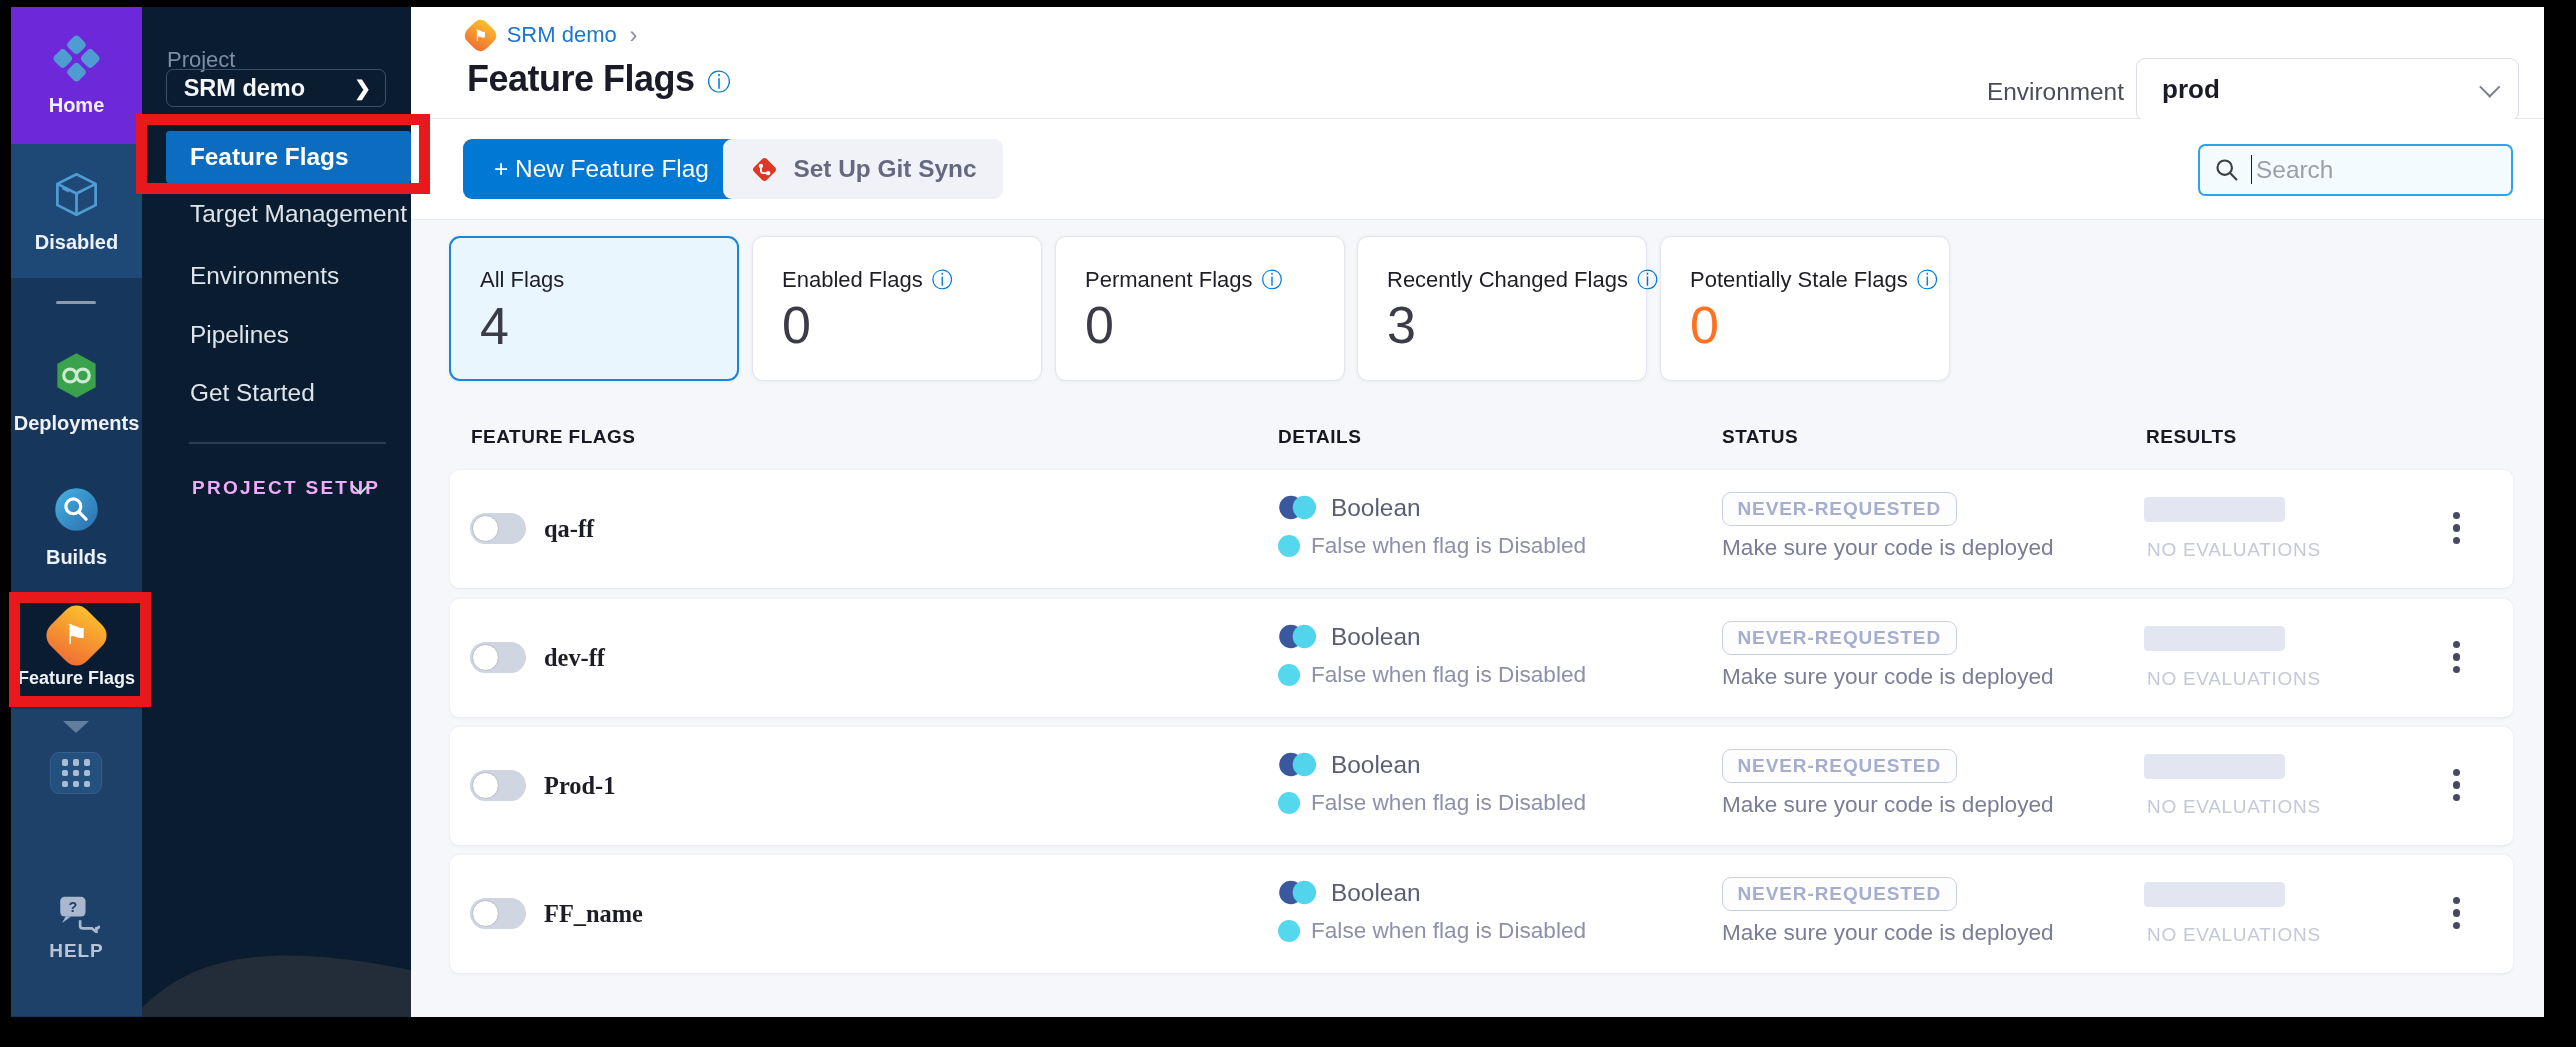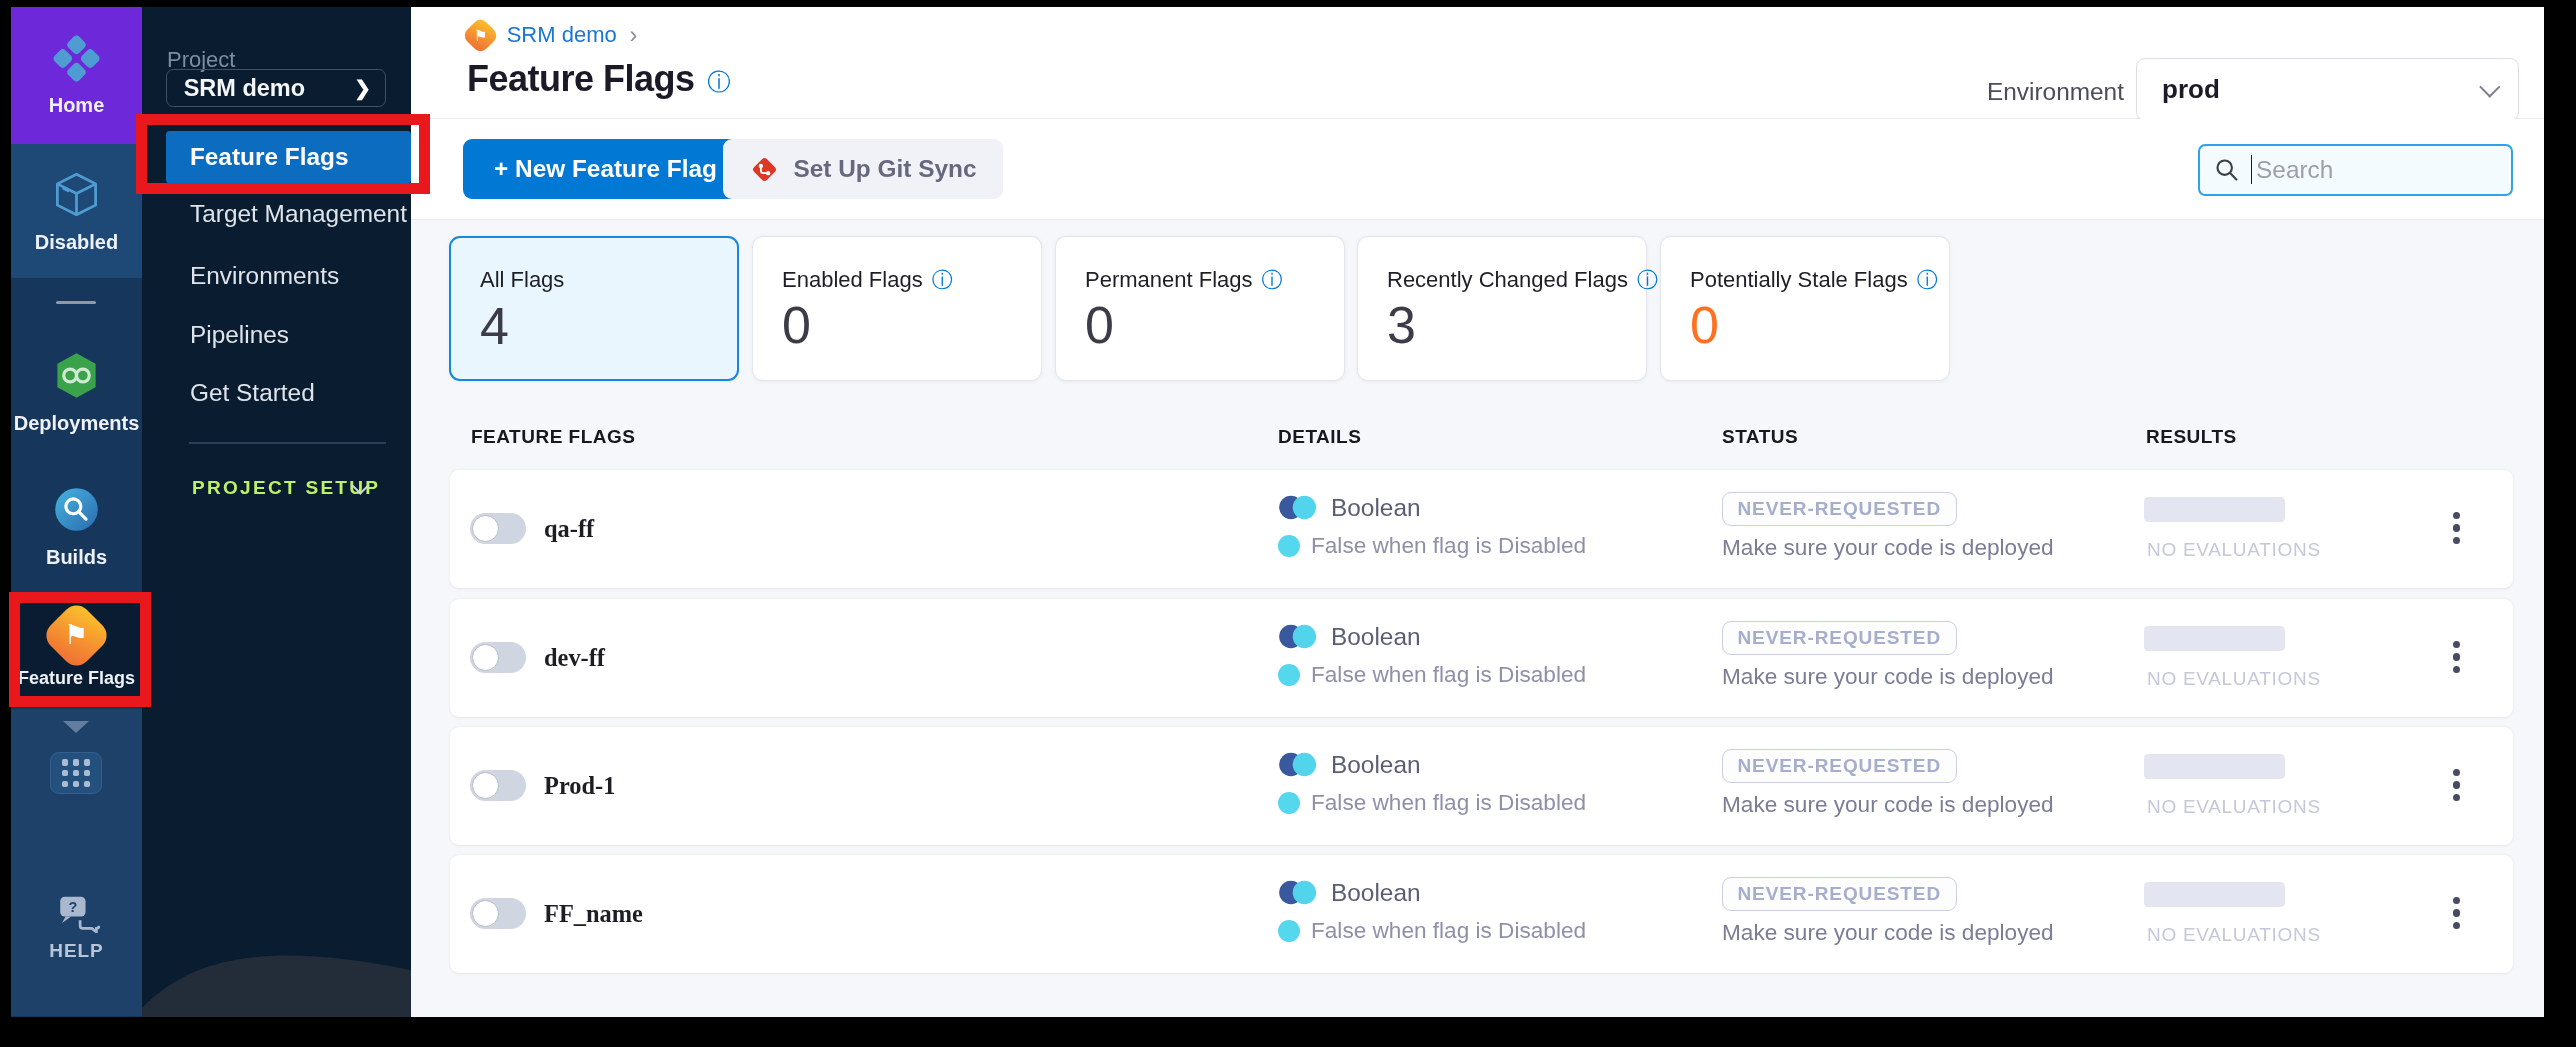--- a/index.html
+++ b/index.html
@@ -32,21 +32,21 @@
   
   .projnav { position:relative; width:269px; flex:none; background:#0a1c30; }
   .proj-label { position:absolute; left:25px; top:40px; font-size:22px; color:#7c8ea1; }
   .proj-select { position:absolute; left:24.4px; top:62px; width:220px; height:38px; border:1.8px solid #3f5366; border-radius:7.2px; display:flex; align-items:center; cursor:pointer; }
   .proj-select .val { margin-left:16.3px; font-size:23.5px; font-weight:700; color:#f4f6f8; }
   .proj-select .chev { margin-left:auto; margin-right:14.5px; font-size:20px; font-weight:700; color:#fff; }
   .nav-item { position:absolute; left:48px; font-size:24.4px; font-weight:500; color:#dfe4ea; cursor:pointer; white-space:nowrap; }
   .nav-active { position:absolute; left:24.4px; top:124px; width:245px; height:52px; background:#0c6cc0; border-radius:3.6px; display:flex; align-items:center; cursor:pointer; }
   .nav-active span { margin-left:23.5px; font-size:24.4px; font-weight:600; color:#fff; }
   .nav-divider { position:absolute; left:47px; top:435px; width:197px; height:1.8px; background:#2a3f55; }
-  .setup-label { position:absolute; left:50px; top:470px; font-size:19px; font-weight:700; letter-spacing:2.3px; color:#bef264; cursor:pointer;text-align:center; }
+  .setup-label { position:absolute; left:50px; top:470px; font-size:19px; font-weight:700; letter-spacing:2.3px; color:#f0abfc; cursor:pointer;text-align:center; }
   .setup-chev { position:absolute; left:212px; top:472px; width:12.7px; height:12.7px; border-right:2.7px solid #cfd9e4; border-bottom:2.7px solid #cfd9e4; transform:rotate(45deg); cursor:pointer; }
   .wave { position:absolute; left:0; bottom:0; width:269px; height:99px; }
 
   
   .redbox { position:absolute; border:11.8px solid #e9181d; z-index:50; pointer-events:none; }
   .redbox-menu { left:125px; top:107px; width:294px; height:80px; }
   .redbox-module { left:-1.8px; top:585px; width:142px; height:115px; }
 
   
   .main { position:relative; flex:1; background:#fff; }
@@ -56,21 +56,21 @@
   .crumb-chev { font-size:23.5px; color:#8a8c99; }
   .title-row { position:absolute; left:56px; top:51px; display:flex; align-items:center; gap:12.7px; }
   .page-title { font-size:36px; font-weight:800; color:#1b1b27; letter-spacing:-0.5px; }
   .info-ic { font-size:23.5px; color:#0278d5; margin-top:5.4px; cursor:pointer; }
   .env-label { position:absolute; left:1576px; top:71px; font-size:24.4px; color:#4a4c5c; }
   .env-select { position:absolute; left:1725px; top:51px; width:383px; height:63px; background:#fff; border:1.8px solid #dcdde8; border-radius:9px; display:flex; align-items:center; cursor:pointer;text-align:right; }
   .env-select .val { margin-left:25px; font-size:26px; font-weight:600; color:#1b1b27; }
   .env-select .chev { margin-left:auto; margin-right:23.5px; width:14.5px; height:14.5px; border-right:2.7px solid #7d7f8d; border-bottom:2.7px solid #7d7f8d; transform:rotate(45deg) translateY(-3.6px); }
 
   .band2 { position:absolute; left:0; top:112px; right:0; height:101px; background:#fff; border-bottom:1.8px solid #e9e9f0; }
-  .btn-primary { position:absolute; left:52px; top:20px; height:60px; padding:0 31px; background:#0278d5; border-radius:9px; display:flex; align-items:center; color:#fff; font-size:24.4px; font-weight:700; cursor:pointer; }
+  .btn-primary { position:absolute; left:52px; top:20px; height:60px; padding:0 31px; background:#0278d5; border-radius:9px; display:flex; align-items:center; color:#fff; font-size:24.4px; font-weight:400; cursor:pointer; }
   .btn-secondary { position:absolute; left:312px; top:20px; height:60px; padding:0 27px; background:#f1f1f8; border-radius:9px; display:flex; align-items:center; gap:14.5px; color:#66687f; font-size:24.4px; font-weight:700; cursor:pointer; }
   .search-box { position:absolute; left:1787px; top:24.4px; width:315px; height:52px; background:#f4fbff; border:2.7px solid #2ea2ea; border-radius:7.2px; display:flex; align-items:center; }
   .search-box svg { margin-left:12.7px; flex:none; }
   .caret { width:1.8px; height:29px; background:#1b1b27; margin-left:11px; flex:none; }
   .search-input { flex:1; border:none; outline:none; background:transparent; font-size:24.4px; color:#3c3f4a; padding-left:3.6px; font-family:"Liberation Sans",sans-serif; }
   .search-input::placeholder { color:#9c9eac; }
 
   .gray { position:absolute; left:0; top:213px; right:0; bottom:0; background:#f6f7fa; }
 
   

